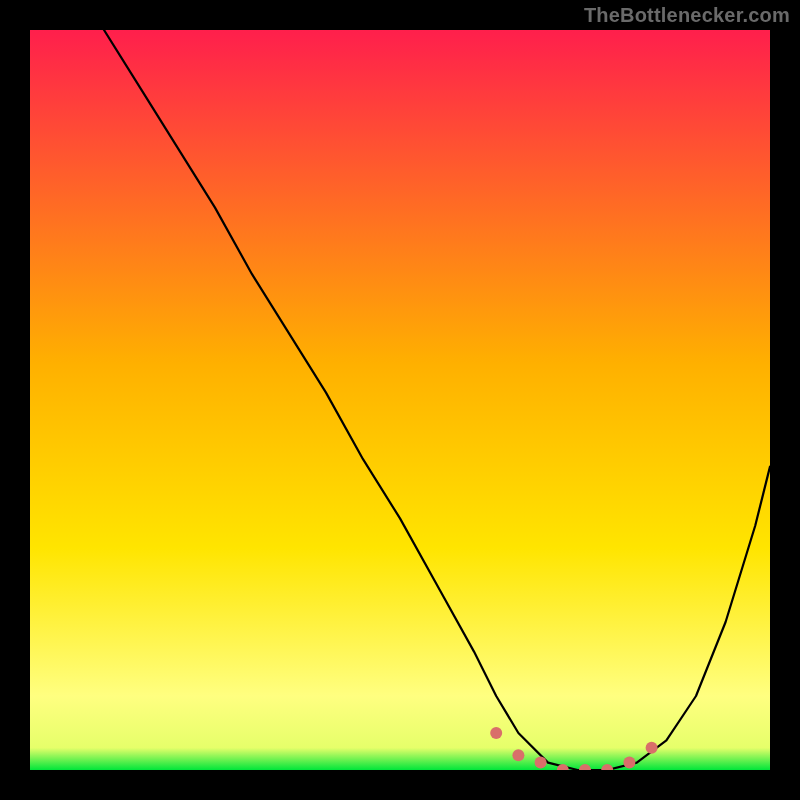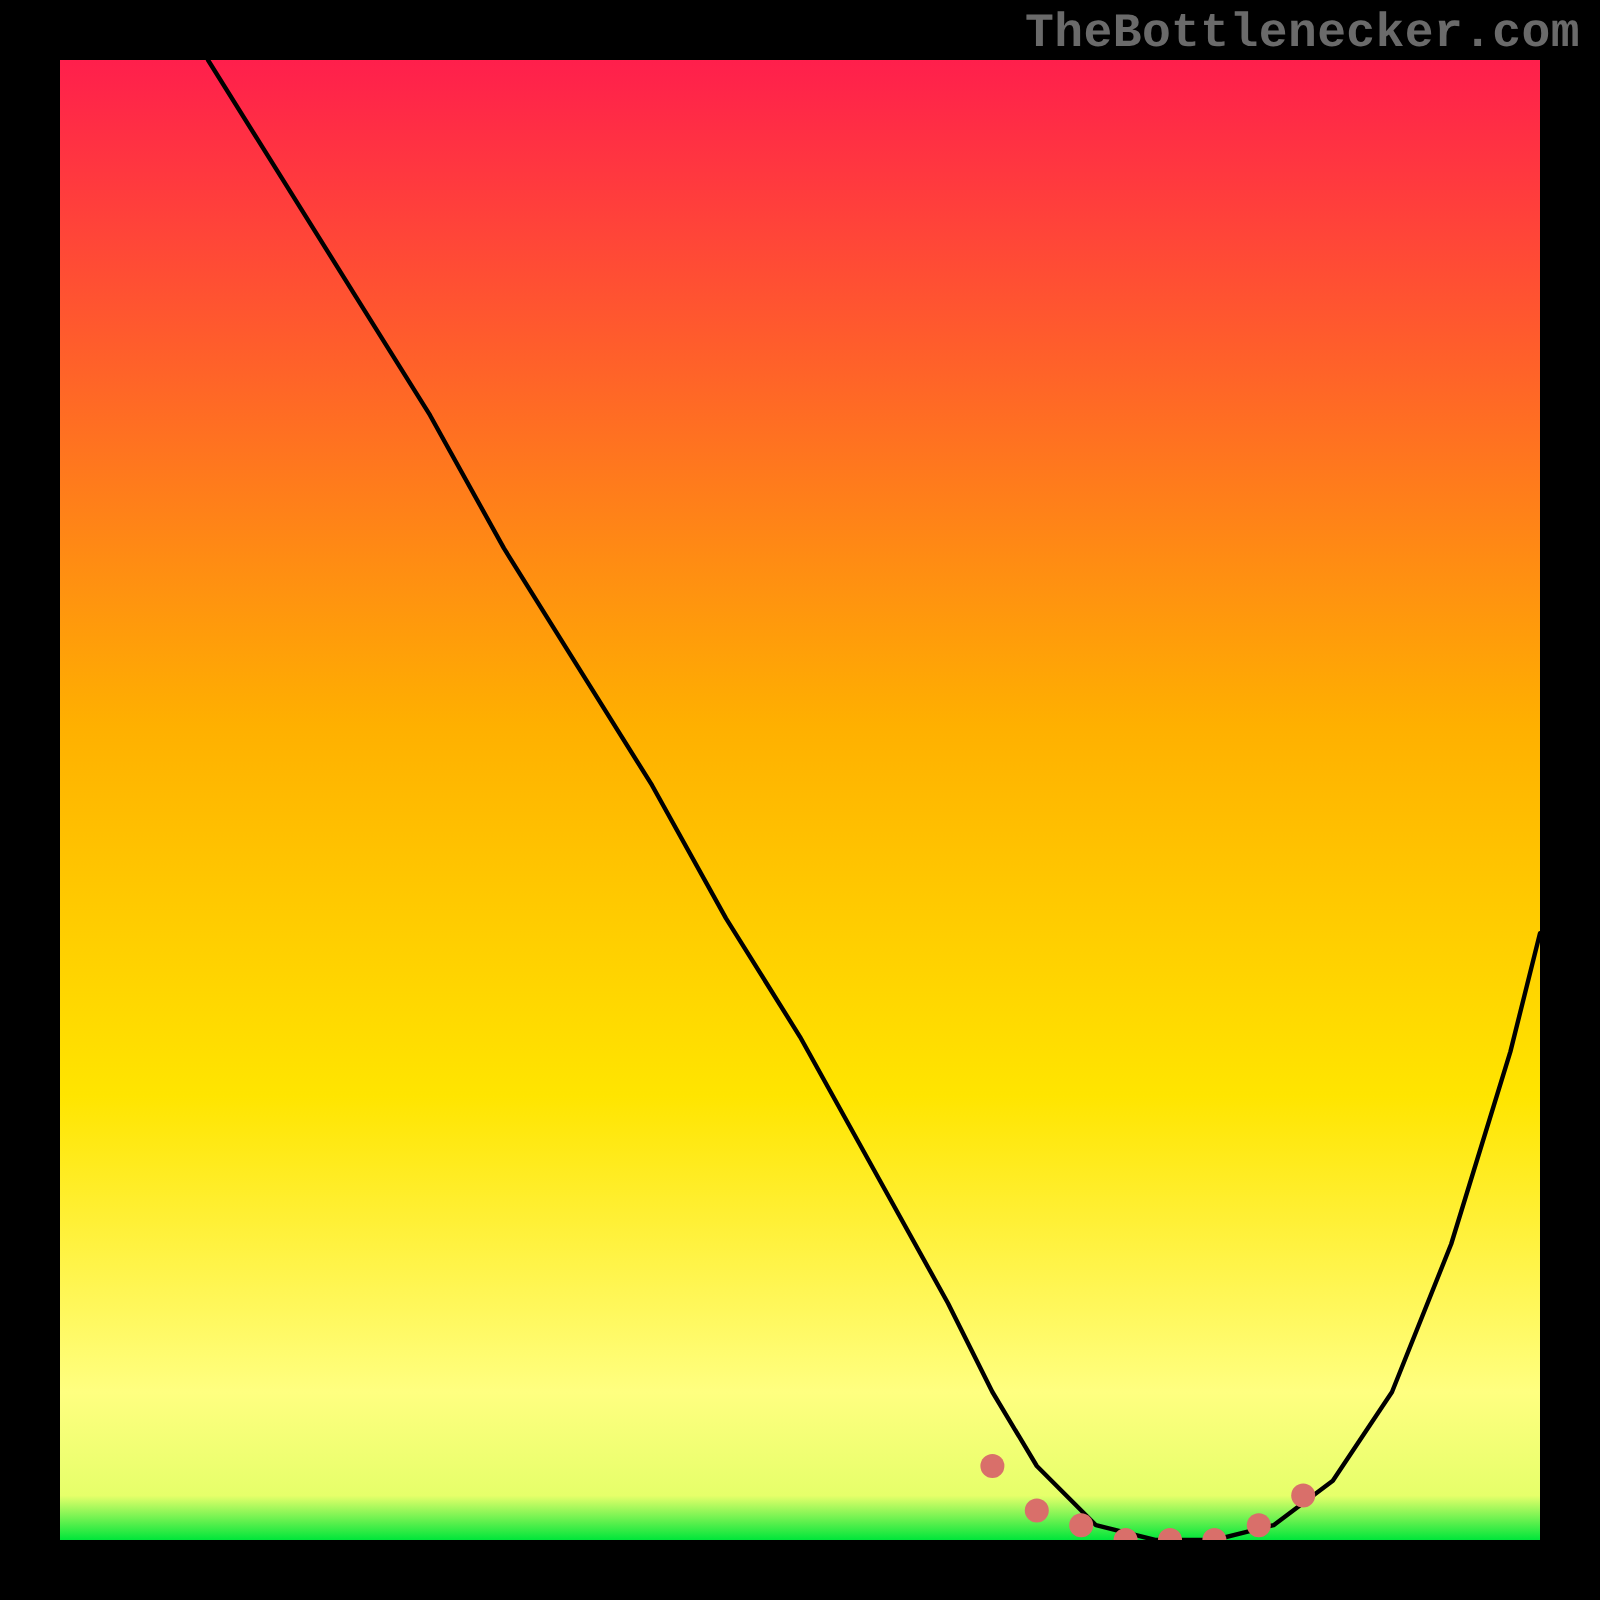--- a/index.html
+++ b/index.html
@@ -7,22 +7,22 @@
   .stage {
     position: relative;
     width: 800px;
     height: 800px;
     background: #000;
   }
   .watermark {
     position: absolute;
     top: 4px;
     right: 10px;
-    font-family: Liberation Mono, monospace;
-    font-size: 24px;
+    font-family: Liberation Sans, sans-serif;
+    font-size: 20px;
     font-weight: 600;
     color: #6a6a6a;
     letter-spacing: 0.2px;
     z-index: 10;
     margin-left: 16px;
   }
   .plot {
     position: absolute;
     left: 30px;
     top: 30px;

